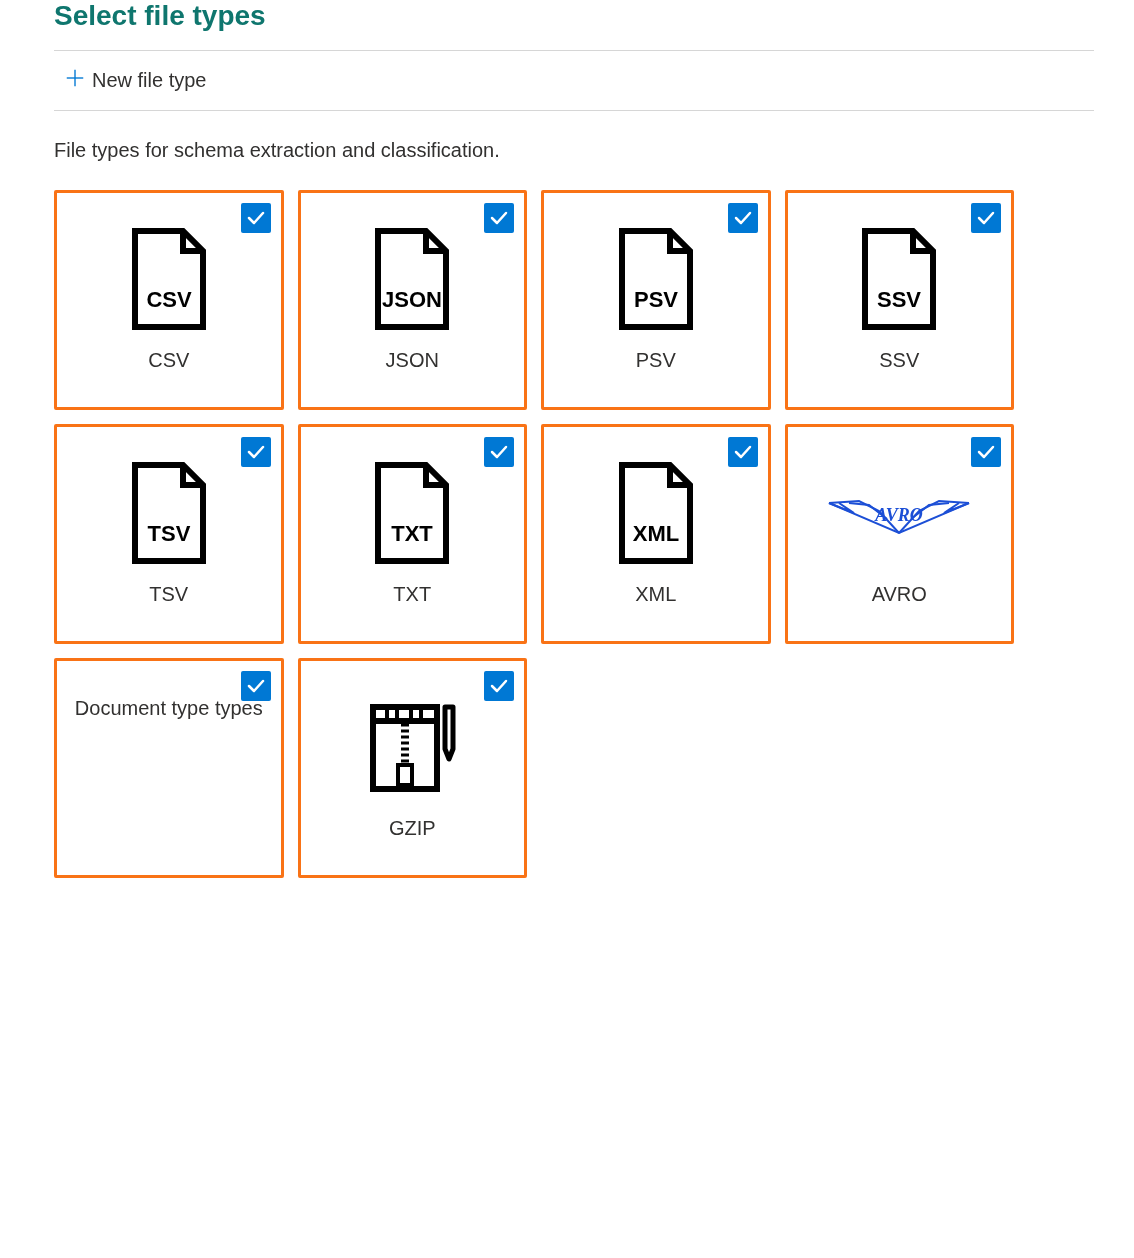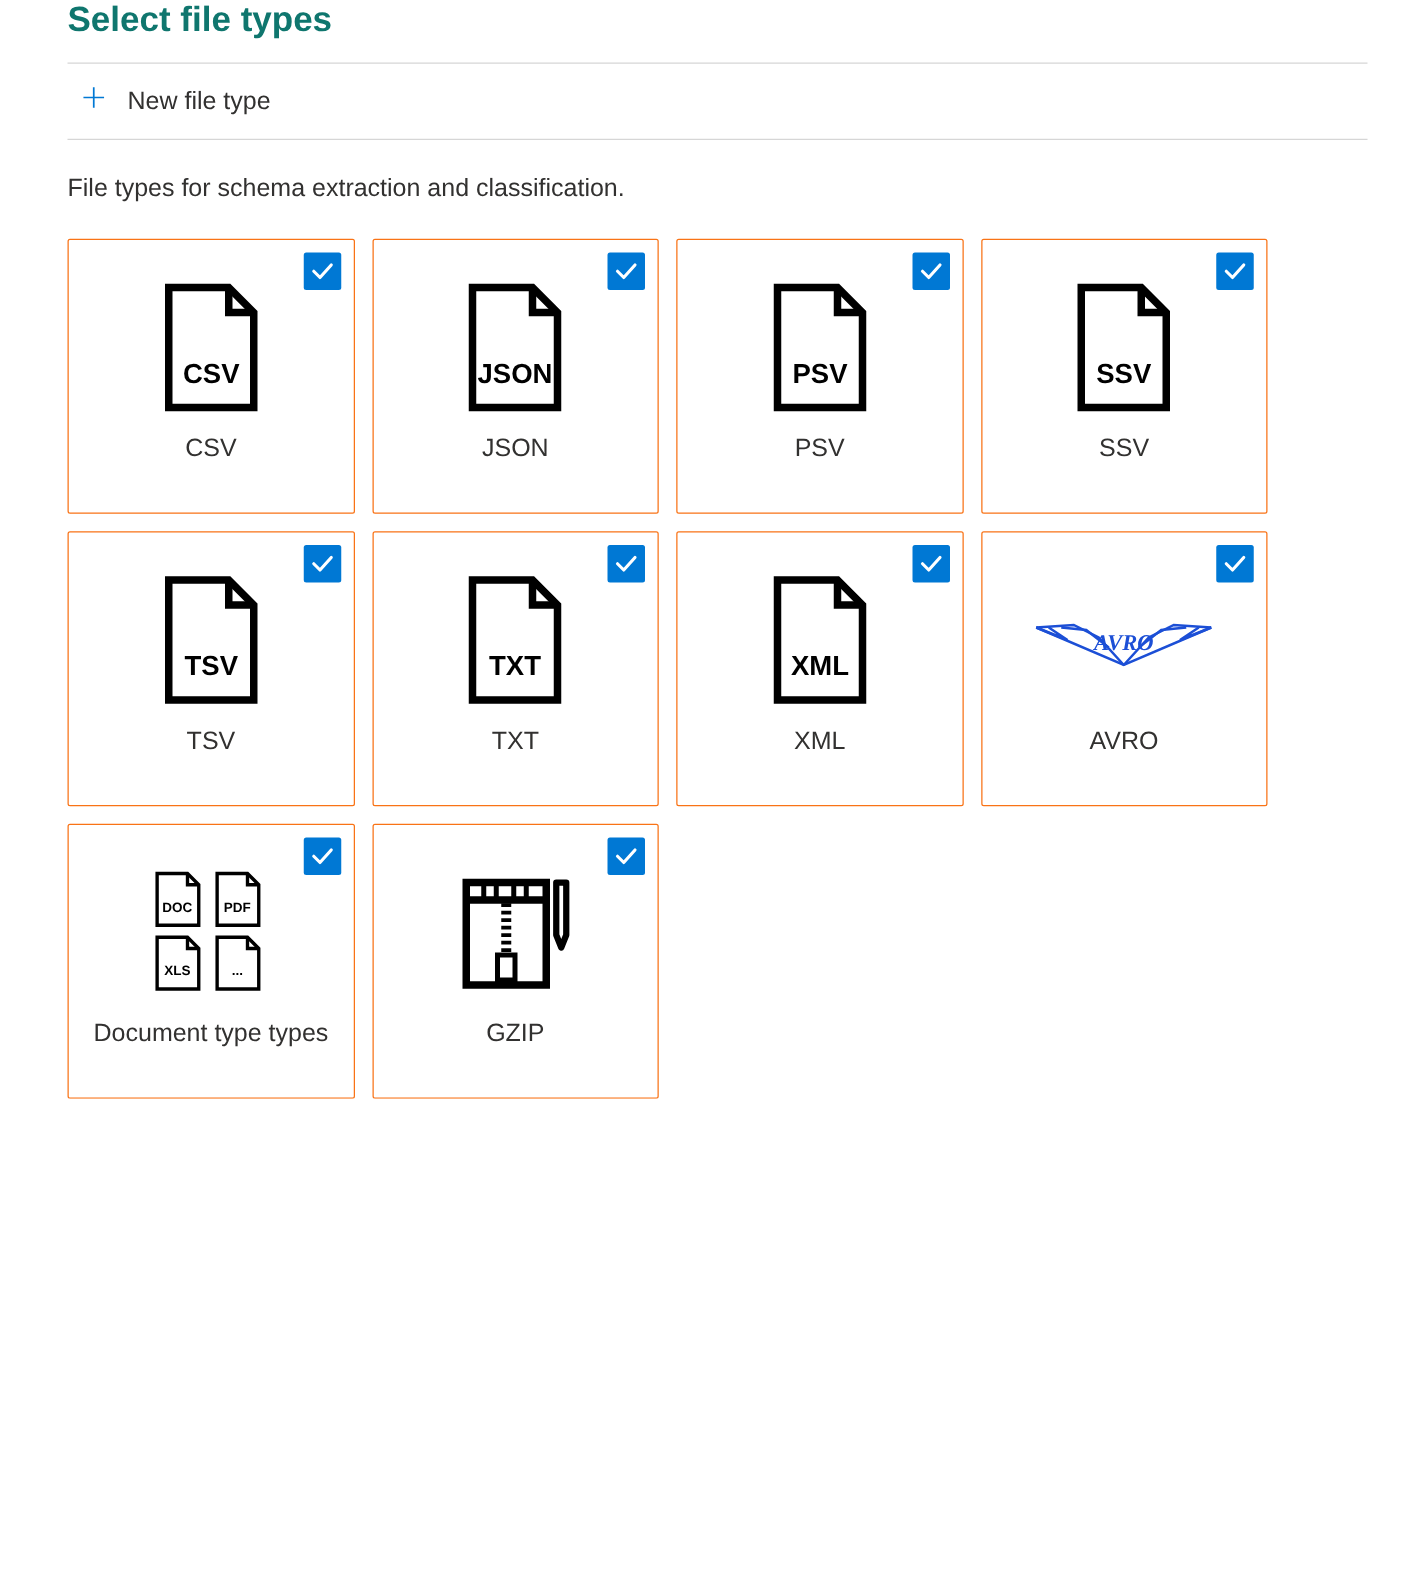--- a/index.html
+++ b/index.html
@@ -20,41 +20,41 @@
     color: #0f766e;
   }
   .divider {
     border: none;
     border-top: 1px solid #d6d6d6;
     margin: 0;
   }
   .new-file-type {
     display: flex;
     align-items: center;
-    gap: 16px;
+    gap: 6px;
     padding: 16px 6px 16px 10px;
     cursor: pointer;
     font-size: 20px;
     color: #323130;
   }
   .new-file-type svg { width: 22px; height: 22px; }
   .description {
     font-size: 20px;
     margin: 28px 0 28px 0;
     color: #323130;
   }
   .grid {
     display: grid;
     grid-template-columns: repeat(4, 1fr);
     gap: 14px;
     max-width: 960px;
   }
   .card {
     position: relative;
-    border: 1px solid #f97316;
+    border: 3px solid #f97316;
     border-radius: 2px;
     height: 220px;
     display: flex;
     flex-direction: column;
     align-items: center;
     justify-content: flex-start;
     padding-top: 26px;
     cursor: pointer;
     background: #ffffff;
   }
@@ -239,40 +239,20 @@
         <text x="80" y="38" text-anchor="middle" font-family="Georgia, serif" font-style="italic" font-weight="700" font-size="18" fill="#1c4fd6">AVRO</text>
       </svg>
         </div>
         <div class="card-label">AVRO</div>
       </div>
       <div class="card">
         <div class="checkbox">
           <svg viewBox="0 0 20 20">
             <use href="#checkmark"></use>
           </svg>
-        </div>
-        <div class="card-icon-area">
-      <svg class="doc-group" viewBox="0 0 100 100">
-        <g transform="translate(4,1) scale(0.9)">
-              <use href="#mini-file"></use>
-              <text class="mini-label" x="21" y="36" text-anchor="middle">DOC</text>
-            </g>
-        <g transform="translate(52,1) scale(0.9)">
-              <use href="#mini-file"></use>
-              <text class="mini-label" x="21" y="36" text-anchor="middle">PDF</text>
-            </g>
-        <g transform="translate(4,52) scale(0.9)">
-              <use href="#mini-file"></use>
-              <text class="mini-label" x="21" y="36" text-anchor="middle">XLS</text>
-            </g>
-        <g transform="translate(52,52) scale(0.9)">
-              <use href="#mini-file"></use>
-              <text class="mini-label" x="21" y="36" text-anchor="middle">...</text>
-            </g>
-      </svg>
         </div>
         <div class="card-label">Document type types</div>
       </div>
       <div class="card">
         <div class="checkbox">
           <svg viewBox="0 0 20 20">
             <use href="#checkmark"></use>
           </svg>
         </div>
         <div class="card-icon-area">

